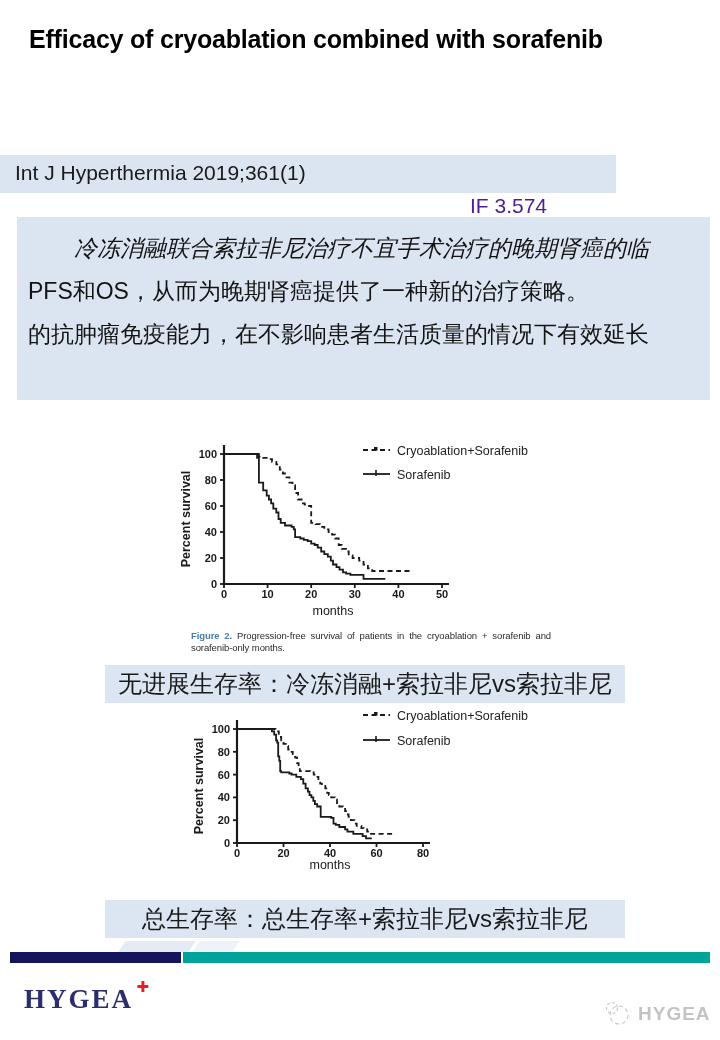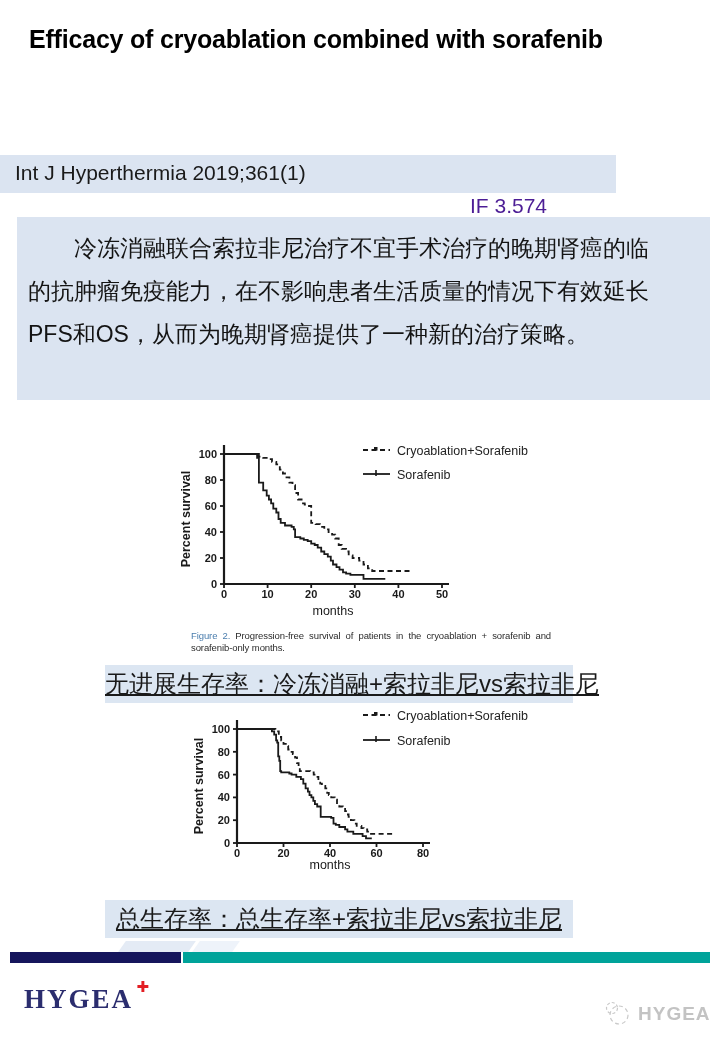--- a/index.html
+++ b/index.html
@@ -10,31 +10,31 @@
          font-size:25px;line-height:34px;color:#000;letter-spacing:-0.2px;}
   .title .l1{padding-left:9px;}
   
   .journal-bar{position:absolute;top:155px;left:0;width:616px;height:38px;background:#dbe4f1;}
   .journal-citation{position:absolute;left:15px;top:6px;font-size:21px;color:#1a1a1a;}
   .journal-if{position:absolute;left:470px;top:6px;font-size:21px;color:#4c1d95;margin-top:33px;}
   
   .summary{position:absolute;top:217px;left:17px;width:693px;height:183px;background:#dbe4f1;
            box-sizing:border-box;padding:10px 11px 0 11px;}
   .summary .sline{font-size:23px;line-height:43px;color:#141414;white-space:nowrap;}
-  .summary .sline.first{padding-left:46px;}
+  .summary .sline.first{padding-left:46px;font-style:italic;}
   
   .figblock{position:absolute;left:163px;width:394px;}
   .fig1{top:437px;}
   .fig2{top:703px;}
   .km-caption{width:360px;margin:3px 0 0 28px;font-size:9.5px;line-height:11.5px;
               color:#2b2b2b;text-align:justify;letter-spacing:-0.1px;}
-  .km-caption .cap-label{color:#4a7dad;font-weight:normal;}
+  .km-caption .cap-label{color:#4a7dad;font-weight:bold;}
   
-  .banner{position:absolute;left:105px;width:468px;height:38px;background:#dce6f2;
-          font-size:24px;line-height:38px;text-align:center;color:#1a1a1a;white-space:nowrap;text-decoration:underline;}
+  .banner{position:absolute;left:105px;width:520px;height:38px;background:#dce6f2;
+          font-size:24px;line-height:38px;text-align:center;color:#1a1a1a;white-space:nowrap;}
   .banner1{top:665px;}
   .banner2{top:900px;}
   
   .deco1{position:absolute;top:941px;left:122px;width:70px;height:11px;background:#e4ebf5;
          transform:skewX(-35deg);}
   .deco2{position:absolute;top:941px;left:196px;width:40px;height:11px;background:#eef3fa;
          transform:skewX(-35deg);}
   .bar-navy{position:absolute;top:952px;left:10px;width:171px;height:11px;background:#15155c;}
   .bar-teal{position:absolute;top:952px;left:183px;width:527px;height:11px;background:#00a39a;}
   .logo{position:absolute;top:984px;left:24px;font-family:"Liberation Serif",serif;
@@ -55,22 +55,22 @@
     <div class="l1">Efficacy of cryoablation combined with sorafenib</div>
   </div>
 
   <div class="journal-bar">
     <span class="journal-citation">Int J Hyperthermia 2019;361(1)</span>
     <span class="journal-if">IF 3.574</span>
   </div>
 
   <div class="summary">
     <div class="sline first">冷冻消融联合索拉非尼治疗不宜手术治疗的晚期肾癌的临</div>
+    <div class="sline">PFS和OS，从而为晚期肾癌提供了一种新的治疗策略。</div>
     <div class="sline">的抗肿瘤免疫能力，在不影响患者生活质量的情况下有效延长</div>
-    <div class="sline">PFS和OS，从而为晚期肾癌提供了一种新的治疗策略。</div>
   </div>
 
   <div class="figblock fig1">
     <svg width="394" height="186">
         <line x1="60" y1="147" x2="286" y2="147" stroke="#1a1a1a" stroke-width="2.2"></line>
         <line x1="61" y1="148" x2="61" y2="8" stroke="#1a1a1a" stroke-width="2.2"></line>
         <line x1="61" y1="147" x2="61" y2="151" stroke="#1a1a1a" stroke-width="1.8"></line>
         <text x="61" y="161" text-anchor="middle" font-size="11" font-weight="bold" fill="#1a1a1a">0</text>
         <line x1="104.6" y1="147" x2="104.6" y2="151" stroke="#1a1a1a" stroke-width="1.8"></line>
         <text x="104.6" y="161" text-anchor="middle" font-size="11" font-weight="bold" fill="#1a1a1a">10</text>

